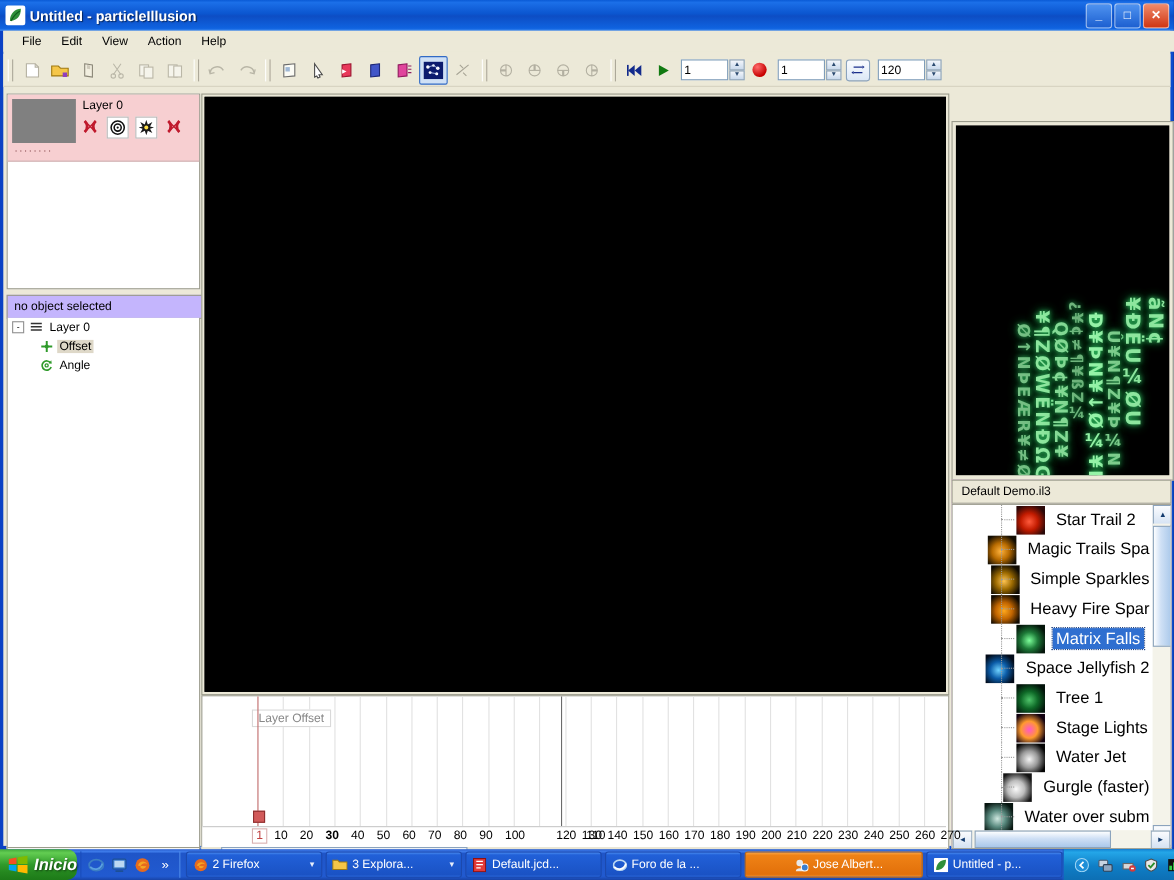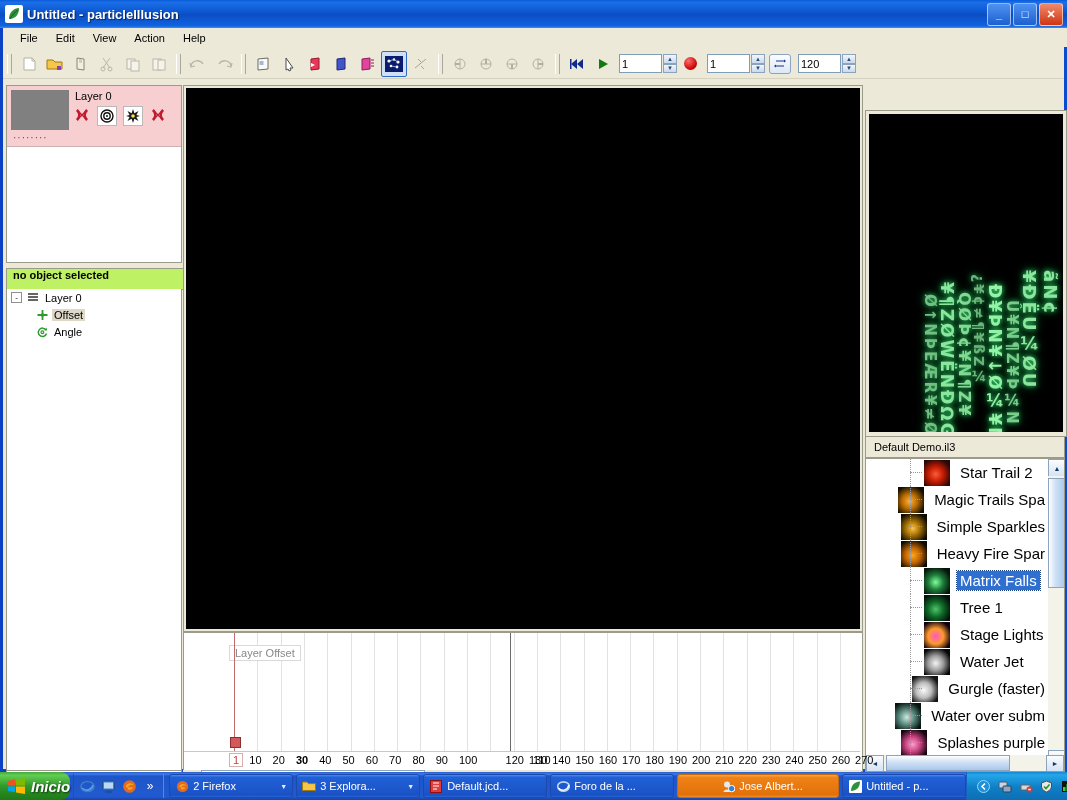--- a/index.html
+++ b/index.html
@@ -59,21 +59,21 @@
     background:#fff;border:1px solid #9b9b8c;}
   .layer-row{height:60px;background:#f7cfd1;border-bottom:1px solid #cdb2b4;position:relative;}
   .layer-thumb{position:absolute;left:4px;top:4px;width:58px;height:40px;background:#808080;}
   .layer-name{position:absolute;left:68px;top:4px;font-size:11px;color:#000;}
   .layer-icons{position:absolute;left:66px;top:20px;display:flex;gap:6px;}
   .li{width:18px;height:18px;display:flex;align-items:center;justify-content:center;}
   .li.boxed{background:#fff;border:1px solid #b9b9b9;}
   .layer-dots{position:absolute;left:6px;top:46px;font-size:10px;color:#7a3b3f;letter-spacing:1px;}
 
   .objbar{position:absolute;left:3px;top:240px;width:174px;height:20px;
-    background:#bef264;border:1px solid #9b9b8c;display:flex;align-items:flex-start;padding-left:6px;font-weight:bold;}
+    background:#c4b5fd;border:1px solid #9b9b8c;display:flex;align-items:center;padding-left:6px;}
   .treepanel{position:absolute;left:3px;top:261px;width:174px;height:481px;background:#fff;
     border-left:1px solid #9b9b8c;border-right:1px solid #9b9b8c;border-bottom:1px solid #9b9b8c;}
   .tree-node{display:flex;align-items:center;height:17px;padding-left:4px;font-size:11px;}
   .tree-node.child{padding-left:28px;}
   .expander{width:9px;height:9px;border:1px solid #8f8f8f;background:#fff;
     display:flex;align-items:center;justify-content:center;font-size:8px;line-height:1;margin-right:4px;color:#000;}
   .tn-icon{width:14px;height:13px;display:flex;align-items:center;justify-content:center;margin-right:3px;}
   .tn-label{padding:0 2px;}
   .tn-label.sel{background:#ded8c8;}
 
@@ -494,20 +494,25 @@
             </div>
             <div class="lib-item">
               <div class="lib-dots"></div>
               <div class="lib-thumb" style="background: radial-gradient(at 45% 55%, rgb(255, 168, 28) 0%, rgb(192, 100, 0) 38%, rgb(16, 10, 1) 78%);"></div>
               <div class="lib-label">Heavy Fire Spar</div>
             </div>
             <div class="lib-item">
               <div class="lib-dots"></div>
               <div class="lib-thumb" style="background: radial-gradient(at 45% 55%, rgb(125, 255, 154) 0%, rgb(29, 122, 56) 38%, rgb(4, 20, 10) 78%);"></div>
               <div class="lib-label sel">Matrix Falls</div>
+            </div>
+            <div class="lib-item">
+              <div class="lib-dots"></div>
+              <div class="lib-thumb" style="background: radial-gradient(at 45% 55%, rgb(111, 210, 255) 0%, rgb(11, 92, 168) 38%, rgb(2, 10, 24) 78%);"></div>
+              <div class="lib-label">Space Jellyfish 2</div>
             </div>
             <div class="lib-item">
               <div class="lib-dots"></div>
               <div class="lib-thumb" style="background: radial-gradient(at 45% 55%, rgb(79, 196, 106) 0%, rgb(15, 106, 40) 38%, rgb(2, 18, 10) 78%);"></div>
               <div class="lib-label">Tree 1</div>
             </div>
             <div class="lib-item">
               <div class="lib-dots"></div>
               <div class="lib-thumb" style="background: radial-gradient(at 45% 55%, rgb(255, 87, 200) 0%, rgb(255, 154, 46) 38%, rgb(18, 2, 16) 78%);"></div>
               <div class="lib-label">Stage Lights</div>

